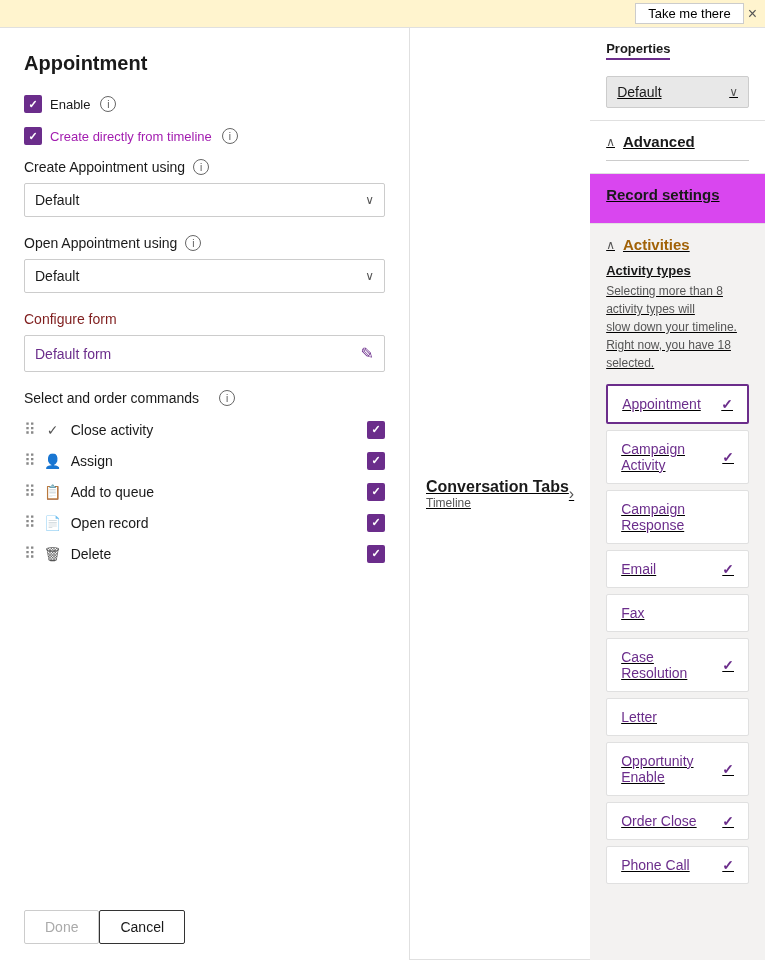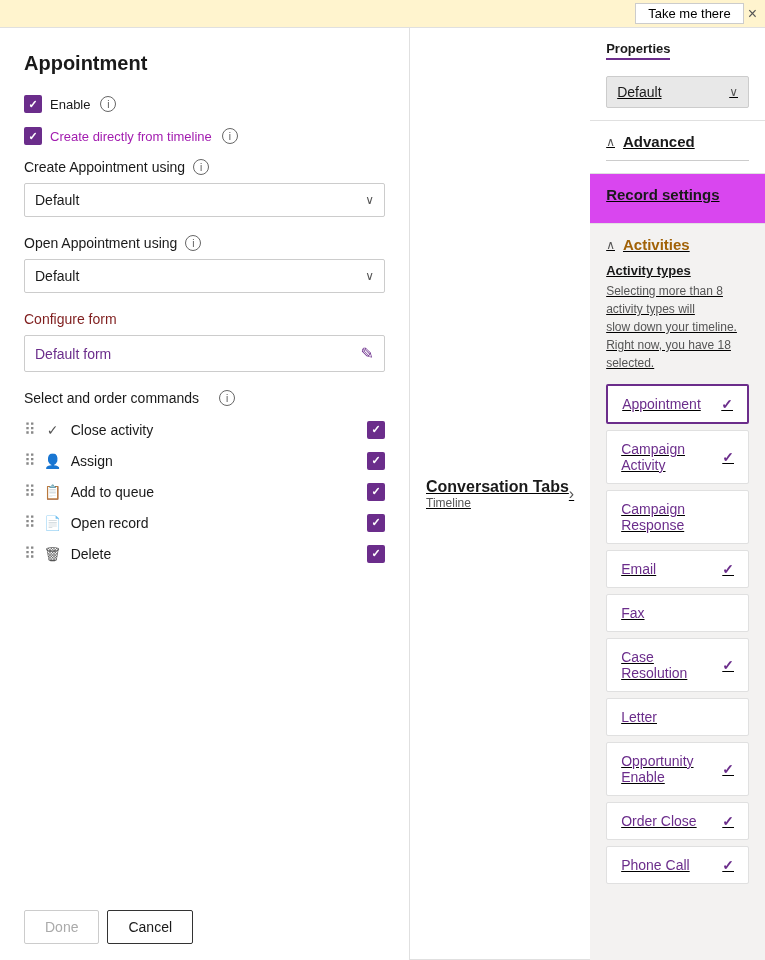--- a/index.html
+++ b/index.html
@@ -216,21 +216,21 @@
       flex-shrink: 0;
     }
     .cmd-checkbox .checkmark {
       color: white;
       font-size: 11px;
       font-weight: bold;
     }
 
     .panel-footer {
       display: flex;
-      gap: 8px;
+      gap: 0;
       margin-top: auto;
       padding-top: 16px;
     }
     .btn-done {
       background: white;
       border: 1px solid #ccc;
       padding: 8px 20px;
       font-size: 14px;
       color: #aaa;
       cursor: not-allowed;

